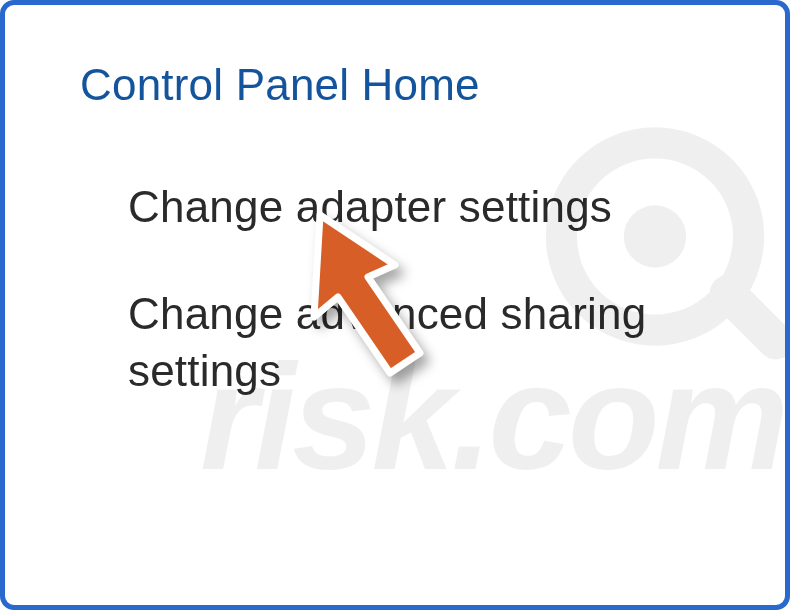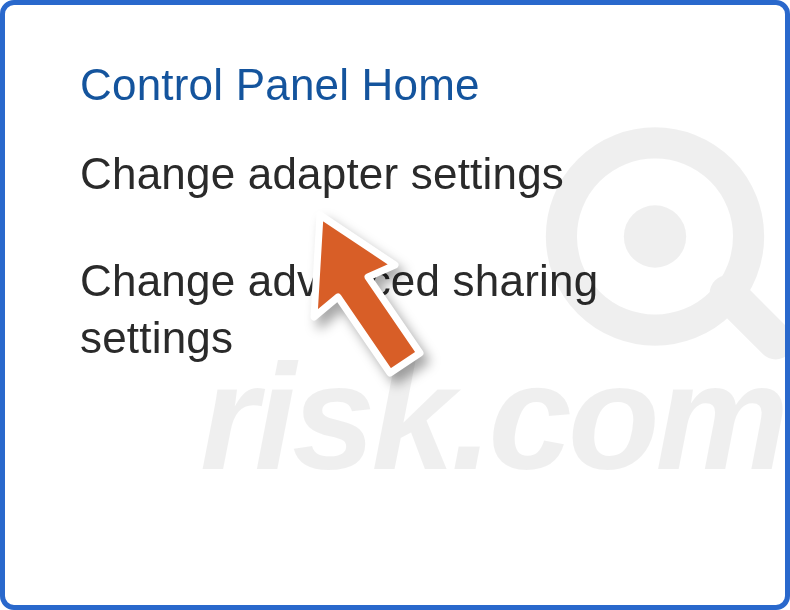--- a/index.html
+++ b/index.html
@@ -21,32 +21,33 @@
       border: 5px solid #2968cc;
       border-radius: 14px;
       background: #ffffff;
       padding: 55px 60px 40px 75px;
       position: relative;
     }
     .heading {
       font-size: 44px;
       font-weight: 400;
       color: #14549d;
-      margin-bottom: 35px;
+      margin-bottom: 68px;
       letter-spacing: 0.2px;
     }
     .link {
       display: block;
       font-size: 44px;
       font-weight: 400;
       color: #2a2a2a;
       margin-bottom: 50px;
       line-height: 1.3;
       cursor: pointer;
       letter-spacing: 0.2px;
+      margin-left: 48px;
     }
     .link:last-of-type {
       margin-bottom: 0;
     }
     
     .watermark {
       position: absolute;
       top: 50%;
       left: 50%;
       transform: translate(-50%, -50%);

